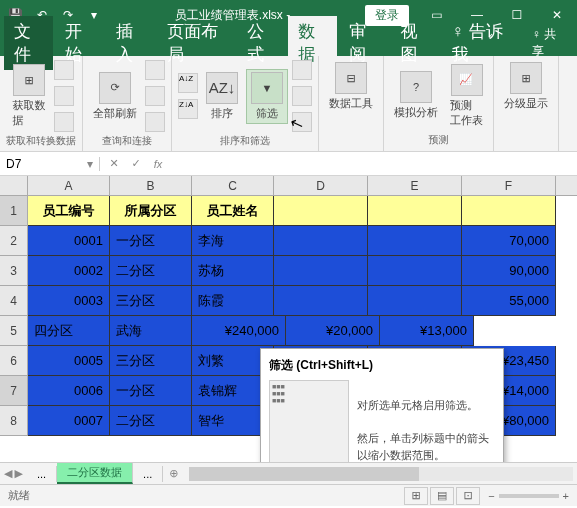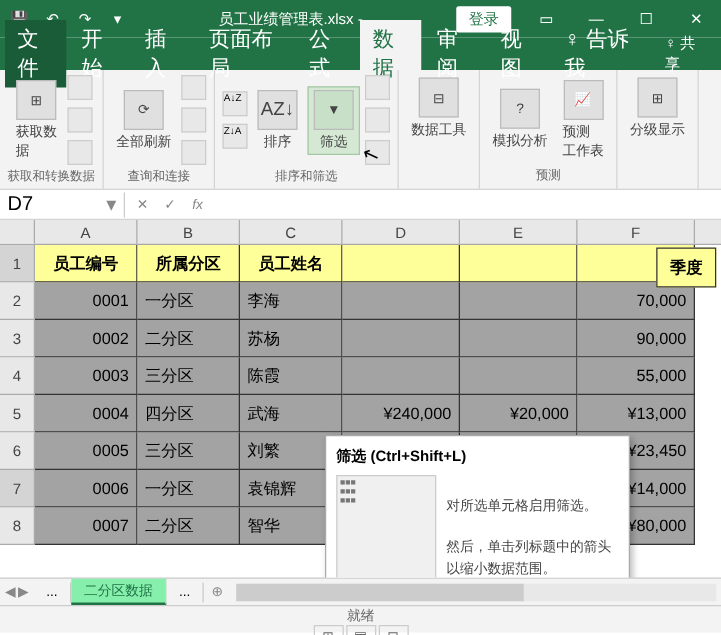--- a/index.html
+++ b/index.html
@@ -23,55 +23,55 @@
 .ribbon-group { border-right: 1px solid #d4d4d4; padding: 4px 6px; display: flex; flex-direction: column; align-items: center; justify-content: space-between; }
 .ribbon-group-label { font-size: 10px; color: #666; text-align: center; margin-top: 2px; }
 .ribbon-btns { display: flex; gap: 4px; flex: 1; align-items: center; }
 .ribbon-big-btn { display: flex; flex-direction: column; align-items: center; gap: 2px; font-size: 11px; color: #444; padding: 2px 4px; }
 .ribbon-icon { width: 32px; height: 32px; background: #e0e0e0; border: 1px solid #bbb; display: flex; align-items: center; justify-content: center; }
 .ribbon-small { display: flex; flex-direction: column; gap: 6px; }
 .ribbon-sm-btn { width: 20px; height: 20px; background: #e8e8e8; border: 1px solid #ccc; }
 .filter-btn { border: 1px solid #a4c7a4; background: #d4e8d4; }
 
 .formula-bar { height: 24px; display: flex; align-items: center; border-bottom: 1px solid #d4d4d4; background: #fff; }
-.name-box { width: 100px; border-right: 1px solid #ccc; padding: 0 6px; font-size: 16px; display: flex; justify-content: space-between; align-items: center; }
+.name-box { width: 100px; border-right: 1px solid #ccc; padding: 0 6px; font-size: 12px; display: flex; justify-content: space-between; align-items: center; }
 .fb-btns { display: flex; gap: 2px; padding: 0 4px; }
 .fb-btn { width: 20px; height: 20px; display: flex; align-items: center; justify-content: center; color: #888; font-size: 11px; }
 .fx-input { flex: 1; padding: 0 6px; font-size: 12px; }
 
 .sheet-area { position: relative; height: 286px; overflow: hidden; }
 .col-headers { display: flex; height: 20px; background: #e8e8e8; border-bottom: 1px solid #aaa; }
 .corner { width: 28px; border-right: 1px solid #aaa; background: #e8e8e8; }
 .col-h { border-right: 1px solid #aaa; text-align: center; font-size: 12px; color: #444; line-height: 20px; }
 .col-a { width: 82px; } .col-b { width: 82px; } .col-c { width: 82px; } .col-d { width: 94px; } .col-e { width: 94px; } .col-f { width: 94px; }
 
 .rows { display: flex; flex-direction: column; }
 .row { display: flex; height: 30px; }
 .row-h { width: 28px; background: #e8e8e8; border-right: 1px solid #aaa; border-bottom: 1px solid #aaa; text-align: center; font-size: 12px; color: #444; line-height: 30px; }
-.cell { border-right: 1px solid #333; border-bottom: 1px solid #333; font-size: 13px; padding: 0 6px; line-height: 30px; background: #a3a3a3; }
+.cell { border-right: 1px solid #333; border-bottom: 1px solid #333; font-size: 13px; padding: 0 6px; line-height: 30px; background: #1d4ed8; }
 .row1 .cell { background: #ffff99; font-weight: bold; text-align: center; }
 .row1 .row-h, .row7 .row-h { background: #d4d4d4; }
 .cell.num { text-align: right; }
 .cell.selected { outline: 2px solid #107c41; outline-offset: -1px; }
 
 .tooltip { position: absolute; left: 260px; top: 172px; width: 244px; background: #fff; border: 1px solid #aaa; box-shadow: 2px 2px 6px rgba(0,0,0,0.3); padding: 8px; font-size: 12px; z-index: 10; }
 .tooltip-title { font-weight: bold; margin-bottom: 6px; }
 .tooltip-body { display: flex; gap: 8px; }
 .tooltip-img { width: 80px; height: 120px; background: #f0f0f0; border: 1px solid #ccc; font-size: 7px; padding: 2px; color: #777; }
 .tooltip-text { flex: 1; font-size: 11px; color: #444; line-height: 1.5; margin-top: 17px; }
 
 .sheet-tabs { height: 22px; display: flex; align-items: center; border-top: 1px solid #ccc; background: #f3f3f3; font-size: 11px; }
 .st-nav { display: flex; gap: 2px; padding: 0 4px; color: #888; }
 .st-tab { padding: 2px 10px; border-right: 1px solid #ccc; }
 .st-tab.active { background: #86efac; border-bottom: 2px solid #217346; color: #217346; }
 .st-add { padding: 0 6px; color: #888; }
 .scroll-h { flex: 1; margin: 0 4px; height: 14px; background: #e8e8e8; position: relative; }
 .scroll-thumb { position: absolute; left: 0; width: 60%; height: 100%; background: #ccc; }
 
-.statusbar { height: 22px; background: #f3f3f3; border-top: 1px solid #ccc; display: flex; align-items: center; font-size: 11px; color: #666; padding: 0 8px; flex-direction: column; }
+.statusbar { height: 22px; background: #f3f3f3; border-top: 1px solid #ccc; display: flex; align-items: center; font-size: 11px; color: #666; padding: 0 8px; }
 .status-text { flex: 1; }
 .view-btns { display: flex; gap: 2px; }
 .view-btn { width: 24px; height: 18px; border: 1px solid #ccc; display: flex; align-items: center; justify-content: center; }
 .zoom { display: flex; align-items: center; gap: 4px; margin-left: 8px; }
 
 .cursor { position: absolute; left: 290px; top: 114px; z-index: 20; font-size: 16px; transform: rotate(-20deg); }
 </style>
 </head>
 <body>
 
@@ -242,21 +242,20 @@
         <div class="row-h">4</div>
         <div class="cell col-a num">0003</div>
         <div class="cell col-b">三分区</div>
         <div class="cell col-c">陈霞</div>
         <div class="cell col-d num"></div>
         <div class="cell col-e num"></div>
         <div class="cell col-f num">55,000</div>
       </div>
       <div class="row">
         <div class="row-h">5</div>
-        <div class="cell col-a num">0004</div>
         <div class="cell col-b">四分区</div>
         <div class="cell col-c">武海</div>
         <div class="cell col-d num">¥240,000</div>
         <div class="cell col-e num">¥20,000</div>
         <div class="cell col-f num">¥13,000</div>
       </div>
       <div class="row">
         <div class="row-h">6</div>
         <div class="cell col-a num">0005</div>
         <div class="cell col-b">三分区</div>
@@ -289,21 +288,20 @@
     <div class="tooltip-title">筛选 (Ctrl+Shift+L)</div>
     <div class="tooltip-body">
       <div class="tooltip-img">■■■<br>■■■<br>■■■</div>
       <div class="tooltip-text">
         <div>对所选单元格启用筛选。</div><br>
         <div>然后，单击列标题中的箭头以缩小数据范围。</div>
       </div>
     </div>
 
   </div>
-<div style="position: absolute; right: 4px; top: 22px; background: rgb(255, 255, 153); font-weight: bold; font-size: 13px; padding: 6px 10px; border: 1px solid rgb(51, 51, 51);">季度</div>
   </div>
 
 <div class="cursor">↖</div>
 
 <div class="sheet-tabs">
   <div class="st-nav">
     <span>◀</span>
     <span>▶</span>
   </div>
   <span class="st-tab">...</span>

